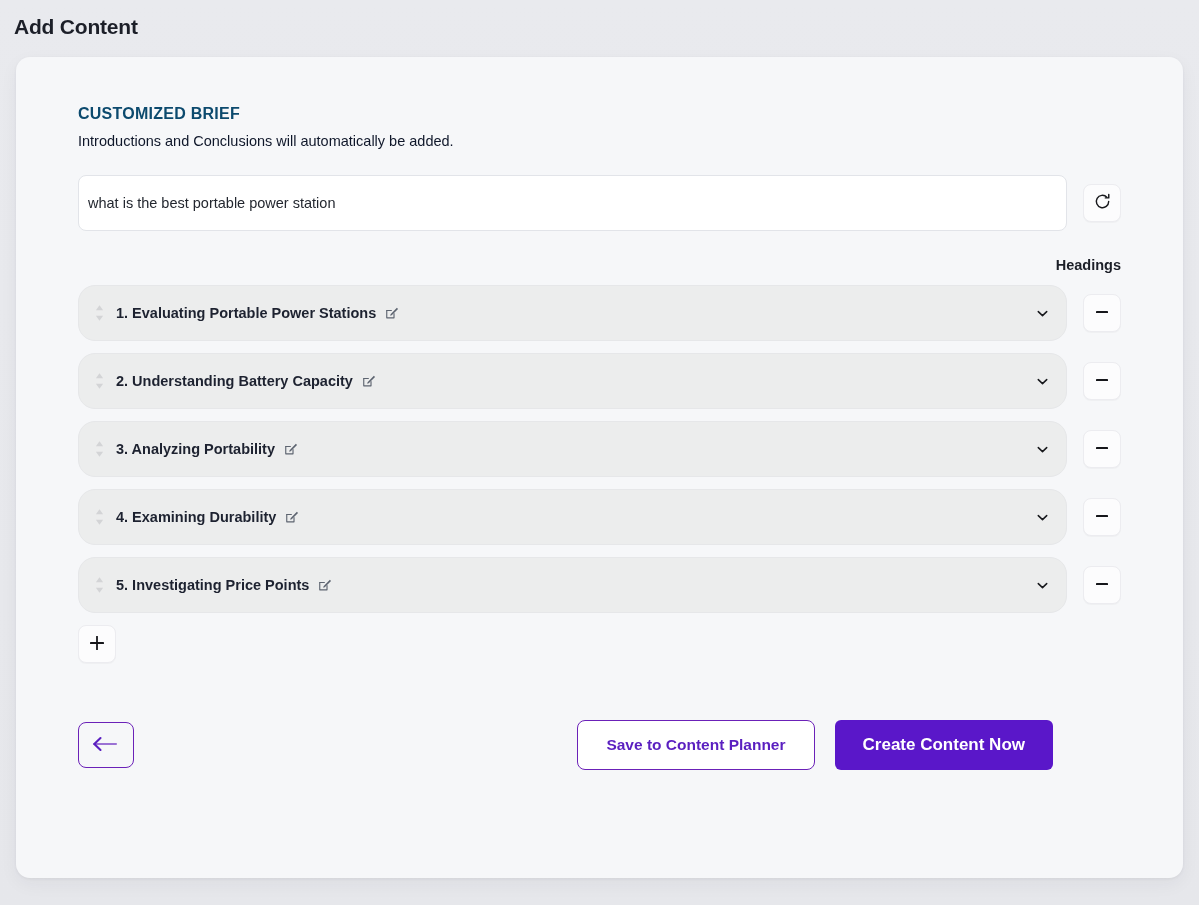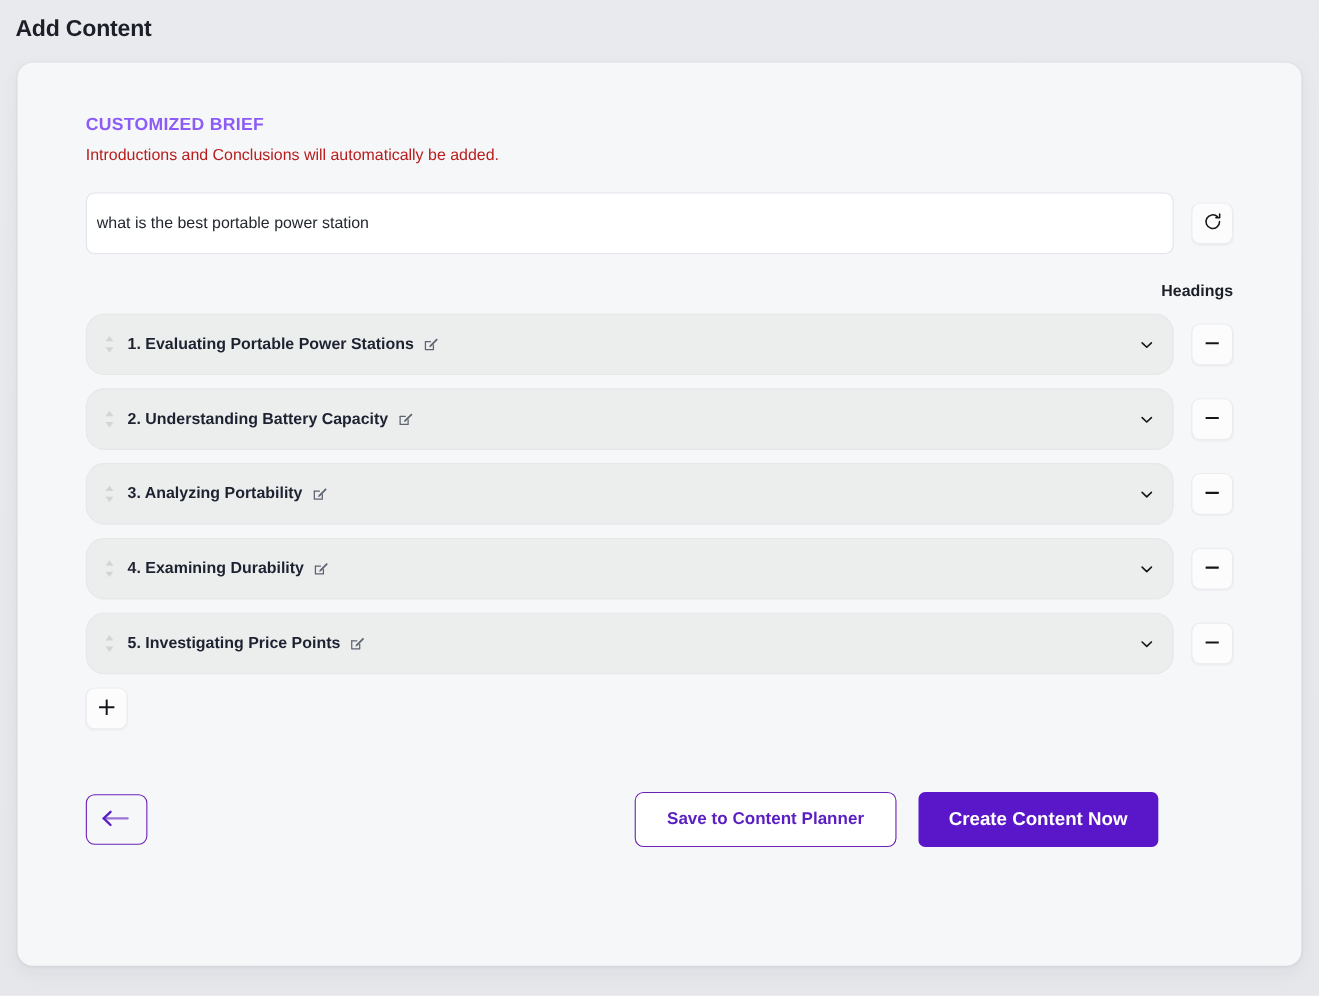--- a/index.html
+++ b/index.html
@@ -40,27 +40,27 @@
     box-shadow: 0 1px 3px rgba(30,35,50,0.06), 0 6px 18px rgba(30,35,50,0.05);
   }
 
   .card-inner {
     padding: 48px 62px 0 62px;
   }
 
   .section-title {
     font-size: 16px;
     font-weight: bold;
-    color: #8b5cf6;
+    color: #0c4a6e;
     letter-spacing: 0.25px;
     margin: 0 0 10px 0;
   }
   .section-sub {
     font-size: 14.5px;
-    color: #b91c1c;
+    color: #0f172a;
     margin: 0 0 26px 0;
     font-weight: 400;
   }
 
   .field-label {
     display: flex;
     align-items: center;
     gap: 6px;
     font-size: 14px;
     font-weight: bold;

